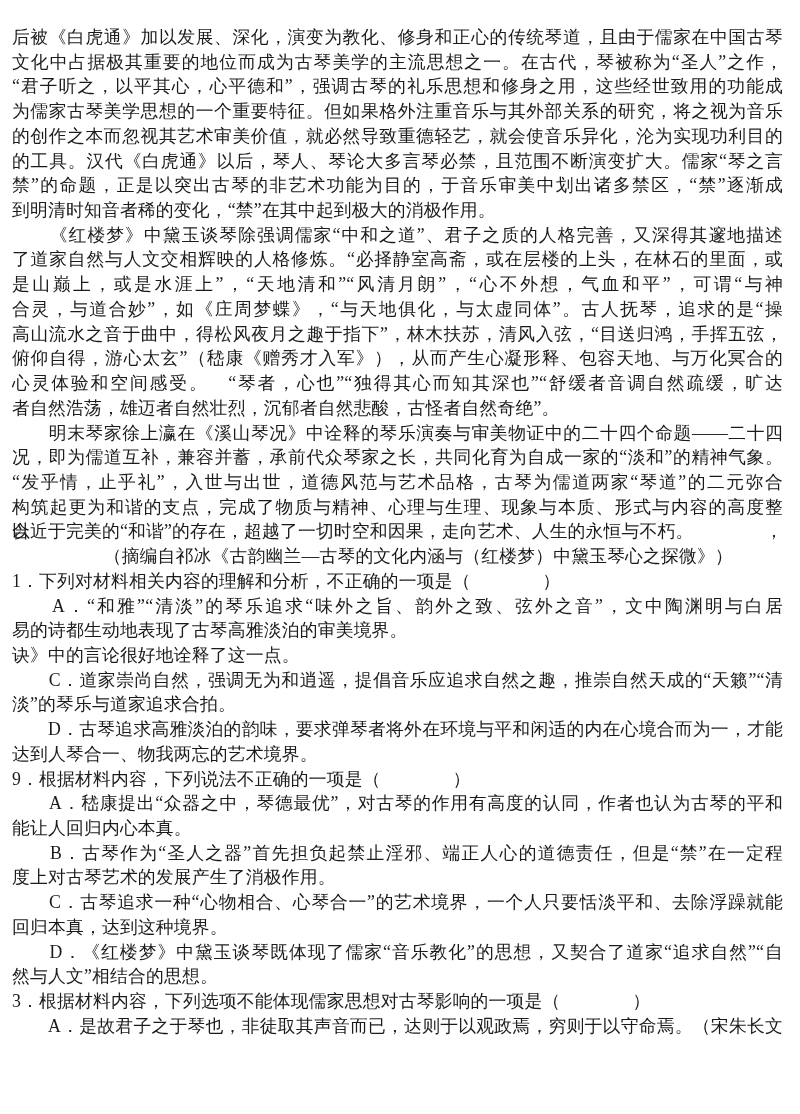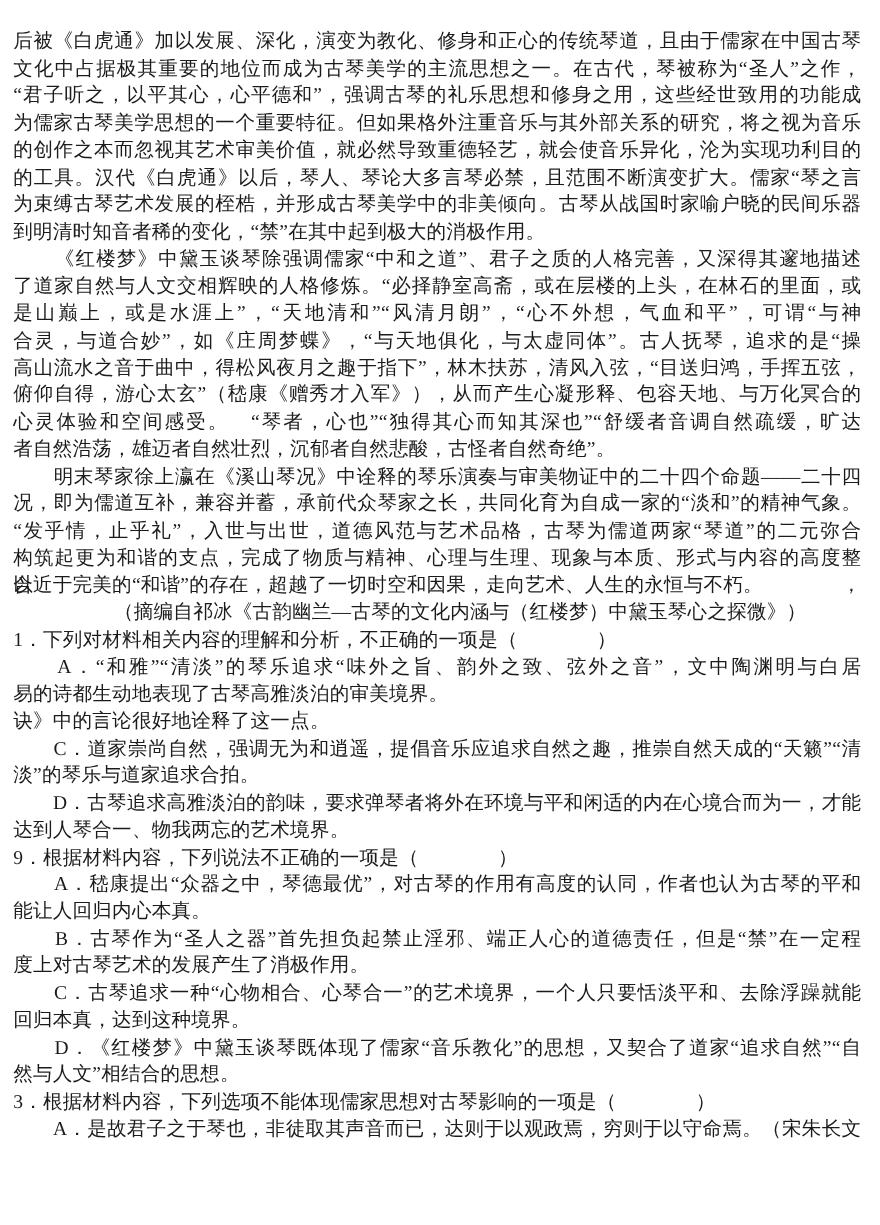--- a/index.html
+++ b/index.html
@@ -50,21 +50,21 @@
 <body>
 
 <div class="page">
   <div>
       <p class="line justify">后被《白虎通》加以发展、深化，演变为教化、修身和正心的传统琴道，且由于儒家在中国古琴</p>
       <p class="line justify">文化中占据极其重要的地位而成为古琴美学的主流思想之一。在古代，琴被称为“圣人”之作，</p>
       <p class="line justify">“君子听之，以平其心，心平德和”，强调古琴的礼乐思想和修身之用，这些经世致用的功能成</p>
       <p class="line justify">为儒家古琴美学思想的一个重要特征。但如果格外注重音乐与其外部关系的研究，将之视为音乐</p>
       <p class="line justify">的创作之本而忽视其艺术审美价值，就必然导致重德轻艺，就会使音乐异化，沦为实现功利目的</p>
       <p class="line justify">的工具。汉代《白虎通》以后，琴人、琴论大多言琴必禁，且范围不断演变扩大。儒家“琴之言</p>
-      <p class="line justify">为束缚古琴艺术发展的桎梏，并形成古琴美学中的非美倾向。古琴从战国时家喻户晓的民间乐器</p>
+      <p class="line justify">禁”的命题，正是以突出古琴的非艺术功能为目的，于音乐审美中划出诸多禁区，“禁”逐渐成</p>
       <p class="line left">到明清时知音者稀的变化，“禁”在其中起到极大的消极作用。</p>
       <p class="line justify">　　《红楼梦》中黛玉谈琴除强调儒家“中和之道”、君子之质的人格完善，又深得其邃地描述</p>
       <p class="line justify">了道家自然与人文交相辉映的人格修炼。“必择静室高斋，或在层楼的上头，在林石的里面，或</p>
       <p class="line justify">是山巅上，或是水涯上”，“天地清和”“风清月朗”，“心不外想，气血和平”，可谓“与神</p>
       <p class="line justify">合灵，与道合妙”，如《庄周梦蝶》，“与天地俱化，与太虚同体”。古人抚琴，追求的是“操</p>
       <p class="line justify">高山流水之音于曲中，得松风夜月之趣于指下”，林木扶苏，清风入弦，“目送归鸿，手挥五弦，</p>
       <p class="line justify">俯仰自得，游心太玄”（嵇康《赠秀才入军》），从而产生心凝形释、包容天地、与万化冥合的</p>
       <p class="line justify">心灵体验和空间感受。　“琴者，心也”“独得其心而知其深也”“舒缓者音调自然疏缓，旷达</p>
       <p class="line left">者自然浩荡，雄迈者自然壮烈，沉郁者自然悲酸，古怪者自然奇绝”。</p>
       <p class="line justify">　　明末琴家徐上瀛在《溪山琴况》中诠释的琴乐演奏与审美物证中的二十四个命题——二十四</p>

